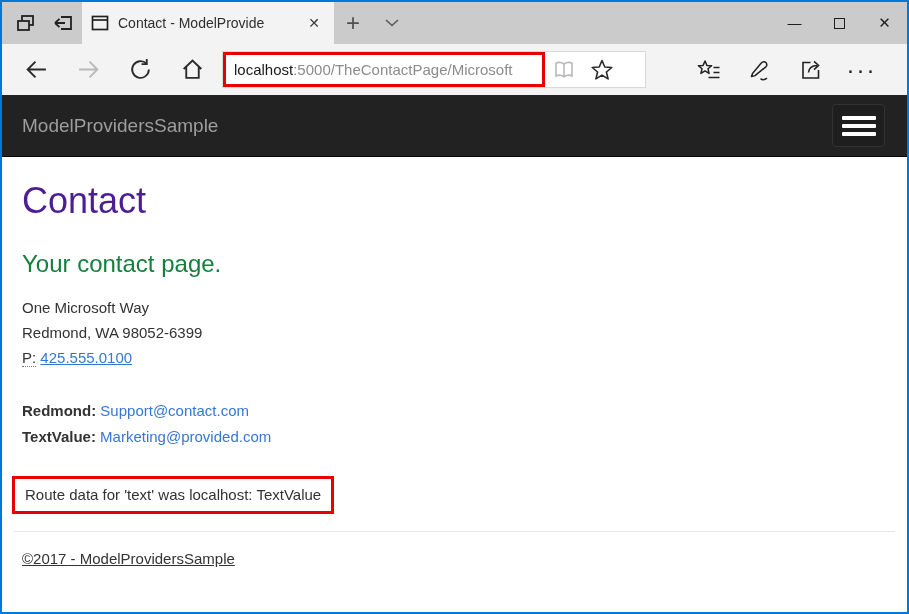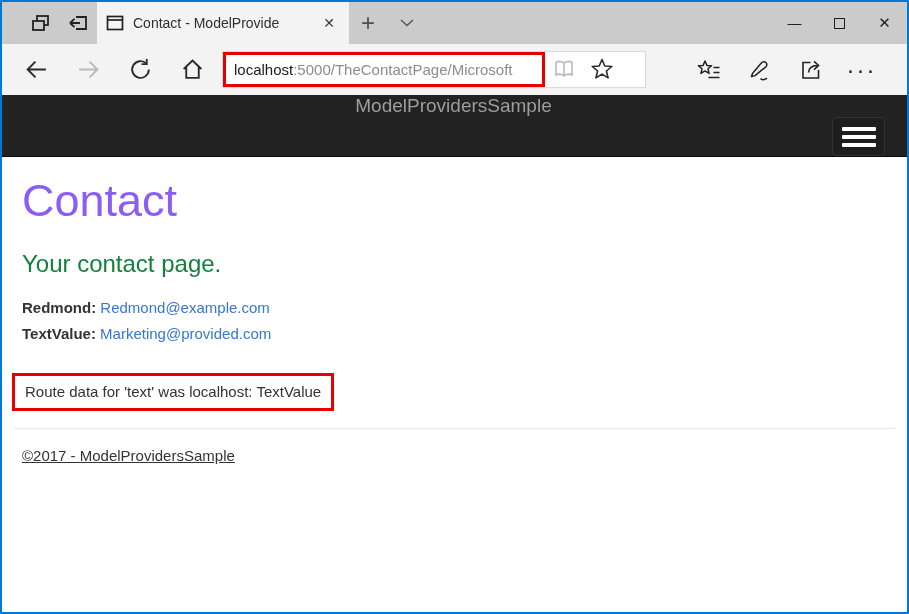--- a/index.html
+++ b/index.html
@@ -6,54 +6,54 @@
   html,body { width: 909px; height: 614px; }
   body { font-family: "Liberation Sans", sans-serif; background:#fff; }
   .window {
     width: 909px; height: 614px;
     border: 2px solid #0078d7;
     display: flex; flex-direction: column;
     background: #fff; overflow: hidden;
   }
 
   
-  .titlebar { height: 42px; background:#cbcbcb; display:flex; align-items:stretch; flex-shrink:0; padding-left:19px; }
+  .titlebar { height: 42px; background:#cbcbcb; display:flex; align-items:stretch; flex-shrink:0; padding-left:4px; }
   .tb-icon-btn { width:38px; display:flex; align-items:center; justify-content:center; cursor:default; }
   .tab { width:252px; background:#f3f3f3; display:flex; align-items:center; padding:0 8px; gap:8px; }
   .tab-title { flex:1; font-size:14px; color:#2f2f2f; white-space:nowrap; overflow:hidden; }
   .tab-close { width:24px; text-align:center; font-size:14px; color:#3c3c3c; }
   .plus-btn { width:38px; display:flex; align-items:center; justify-content:center; font-size:24px; font-weight:300; color:#4f4f4f; }
   .chev-btn { width:40px; display:flex; align-items:center; justify-content:center; }
   .tb-spacer { flex:1; }
   .win-btn { width:45px; display:flex; align-items:center; justify-content:center; color:#1f1f1f; }
   .min-glyph { font-size:14px; color:#1f1f1f; }
   .max-box { width:11px; height:11px; border:1.5px solid #1f1f1f; }
   .close-glyph { font-size:15px; color:#1f1f1f; }
 
   
   .toolbar { height:51px; background:#f3f3f3; display:flex; align-items:center; flex-shrink:0; padding:0 10px 0 8px; }
   .nav-btn { width:52px; height:40px; display:flex; align-items:center; justify-content:center; }
-  .address { margin-left:4px; width:424px; height:37px; background:#fff; border:1px solid #d9d9d9; display:flex; }
+  .address { margin-left:4px; width:424px; height:37px; background:#fff; border:1px solid #d9d9d9; display:flex; align-items:center; }
   .url-box { border:3px solid #e60000; height:35px; width:322px; display:flex; align-items:center; padding:0 8px; font-size:15px; white-space:nowrap; overflow:hidden; background:#fff; }
   .url-host { color:#1a1a1a; }
   .url-rest { color:#8c8c8c; }
   .addr-icon-btn { width:38px; height:33px; display:flex; align-items:center; justify-content:center; }
   .right-icons { margin-left:auto; margin-right:10px; display:flex; }
   .right-btn { width:51px; height:40px; display:flex; align-items:center; justify-content:center; }
   .more-dots { font-size:24px; letter-spacing:2px; color:#222; line-height:10px; }
 
   
-  .navbar { height:62px; background:#222; display:flex; align-items:center; flex-shrink:0; padding:0 22px 0 20px; border-bottom:1px solid #080808;flex-direction:column; }
+  .navbar { height:62px; background:#222; display:flex; align-items:center; flex-shrink:0; padding:0 22px 0 20px; border-bottom:1px solid #080808; }
   .brand { font-size:19px; color:#9d9d9d; }
   .nav-toggle { margin-left:auto; width:53px; height:43px; border:1px solid #333; border-radius:4px; background:#1e1e1e; display:flex; flex-direction:column; justify-content:center; align-items:center; gap:4px; }
   .bar { width:34px; height:4px; background:#fff; border-radius:1px; }
 
   
   .content { flex:1; background:#fff; padding:0 20px; color:#333; font-size:15px; }
-  .h2 { font-size:45px; font-weight:400; line-height:40px; margin:24px 0 28px; color:#8b5cf6; }
+  .h2 { font-size:36px; font-weight:400; line-height:40px; margin:24px 0 28px; color:#4c1d95; }
   .h3 { font-size:24px; font-weight:400; line-height:30px; margin:0 0 16px; color:#15803d; }
   .addr-block { line-height:25px; margin-bottom:28px; }
   .abbr { border-bottom:1px dotted #767676; }
   a.link { color:#3577d4; text-decoration:none; cursor:pointer; }
   a.link.u { text-decoration:underline; }
   .contacts { line-height:26px; margin-bottom:26px; }
   .route-box { display:inline-block; border:3px solid #e60000; padding:7px 10px 8px; margin-left:-10px; }
   .rule { border:none; border-top:1px solid #e7e7e7; margin:17px -8px 18px; }
   .footer-text { font-size:15px; color:#333;text-decoration:underline; }
 
@@ -206,25 +206,31 @@
       <span style="display:contents">
         <div class="bar"></div><div class="bar"></div><div class="bar"></div>
       </span>
     </div>
   </div>
 
   <div class="content">
     <div class="h2">Contact</div>
     <div class="h3">Your contact page.</div>
 
+    <div class="addr-block">
+      <span>One Microsoft Way</span><br>
+      <span>Redmond, WA 98052-6399</span><br>
+      <span class="abbr">P:</span>
+      <a class="link u">425.555.0100</a>
+    </div>
 
     <div class="contacts">
       <div>
         <strong>Redmond:</strong>
-        <a class="link">Redmond@example.com</a>
+        <a class="link">Support@contact.com</a>
       </div>
       <div>
         <strong>TextValue:</strong>
         <a class="link">Marketing@provided.com</a>
       </div>
     </div>
 
     <div class="route-box">
       <span>Route data for 'text' was localhost: TextValue</span>
     </div>

